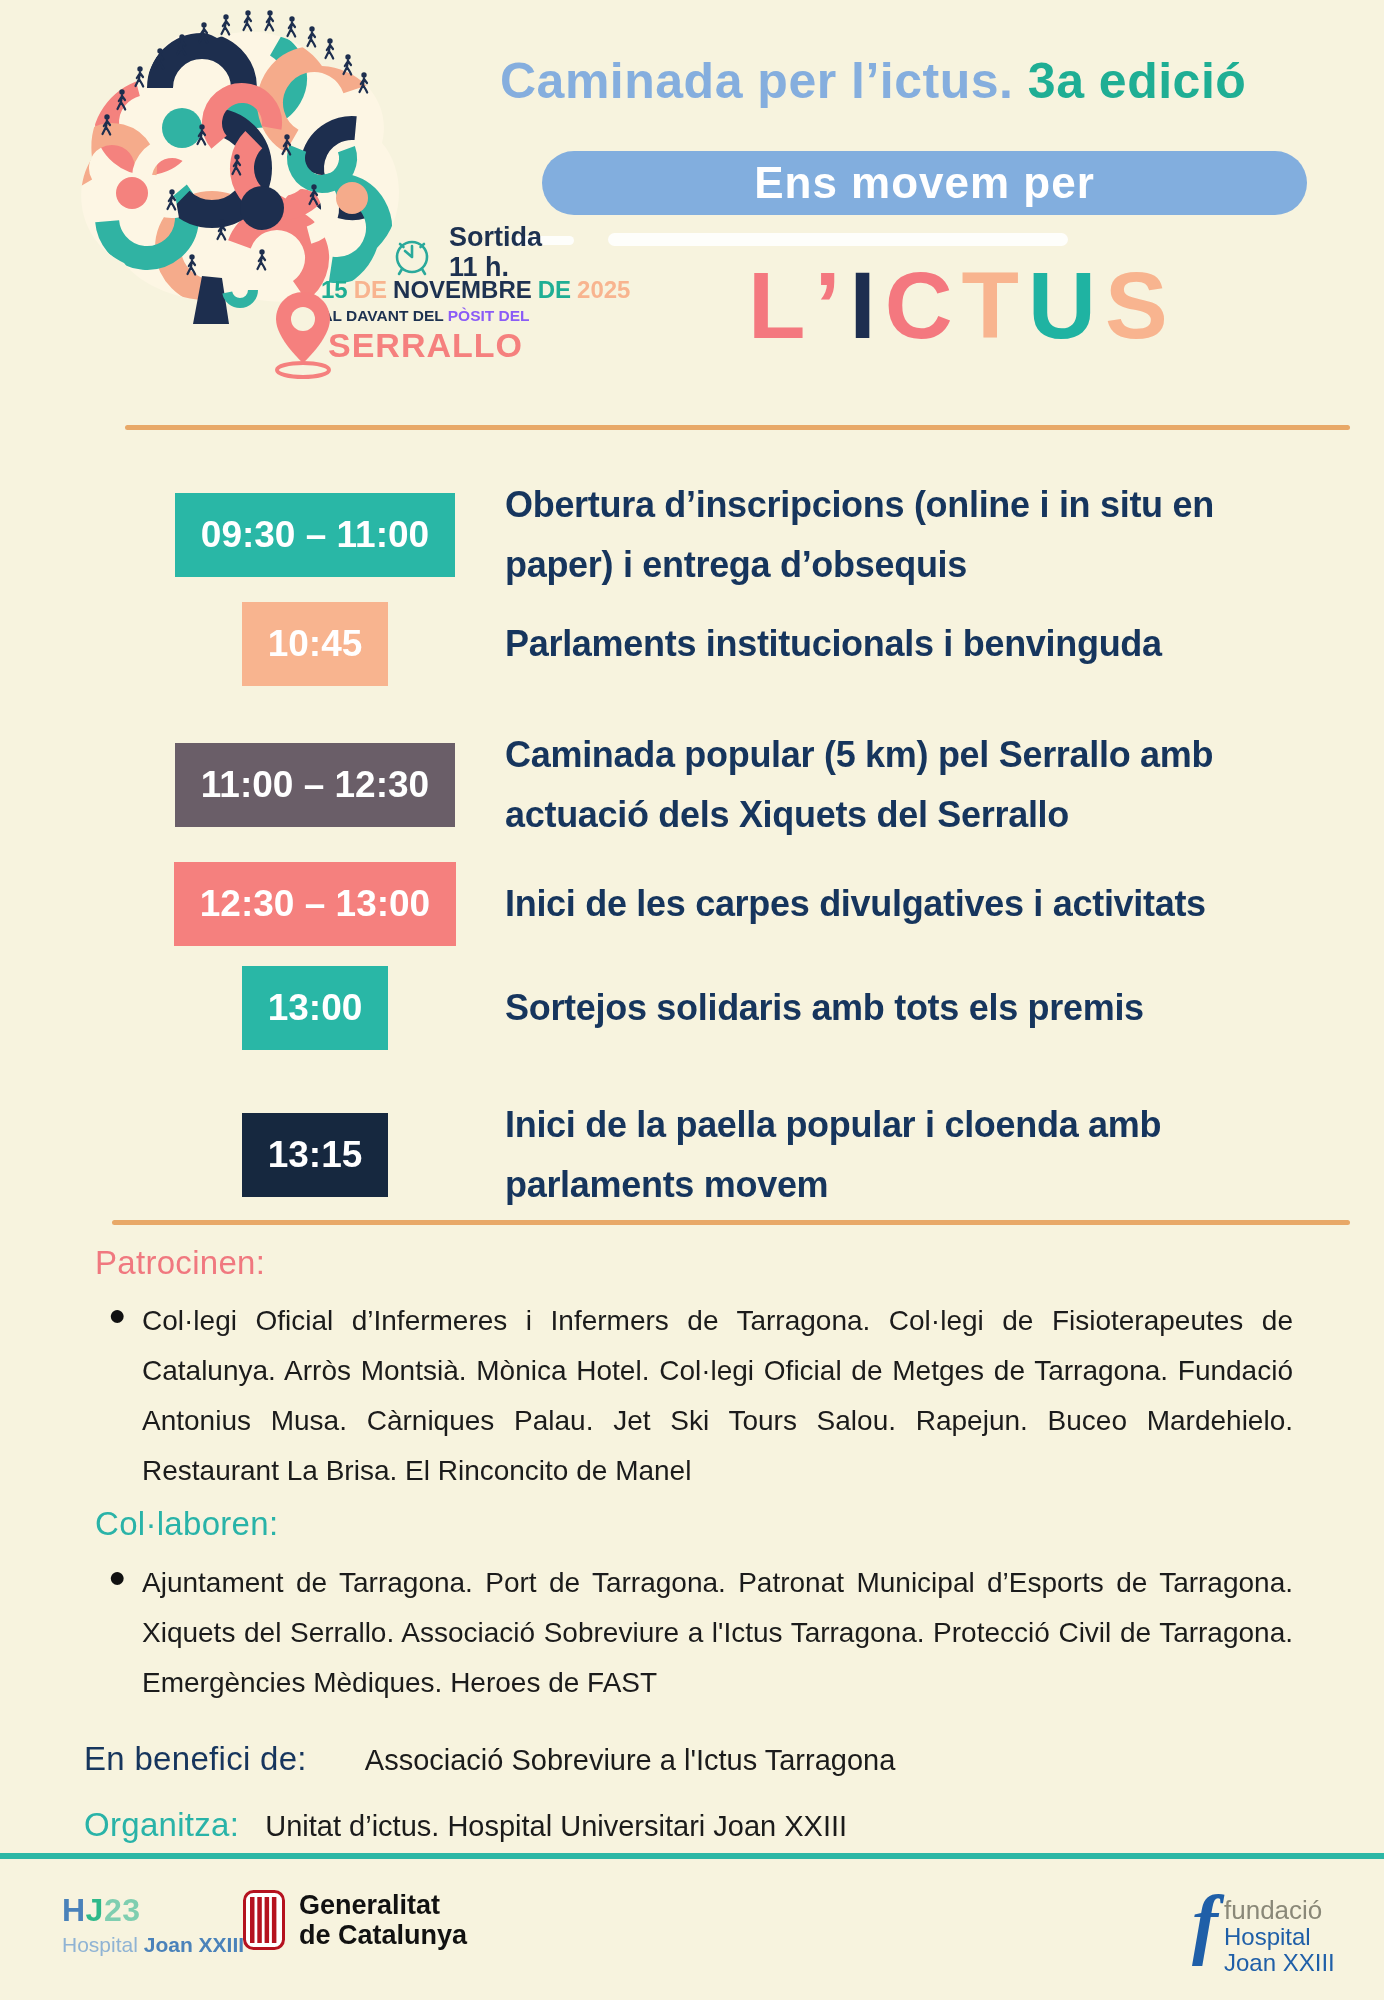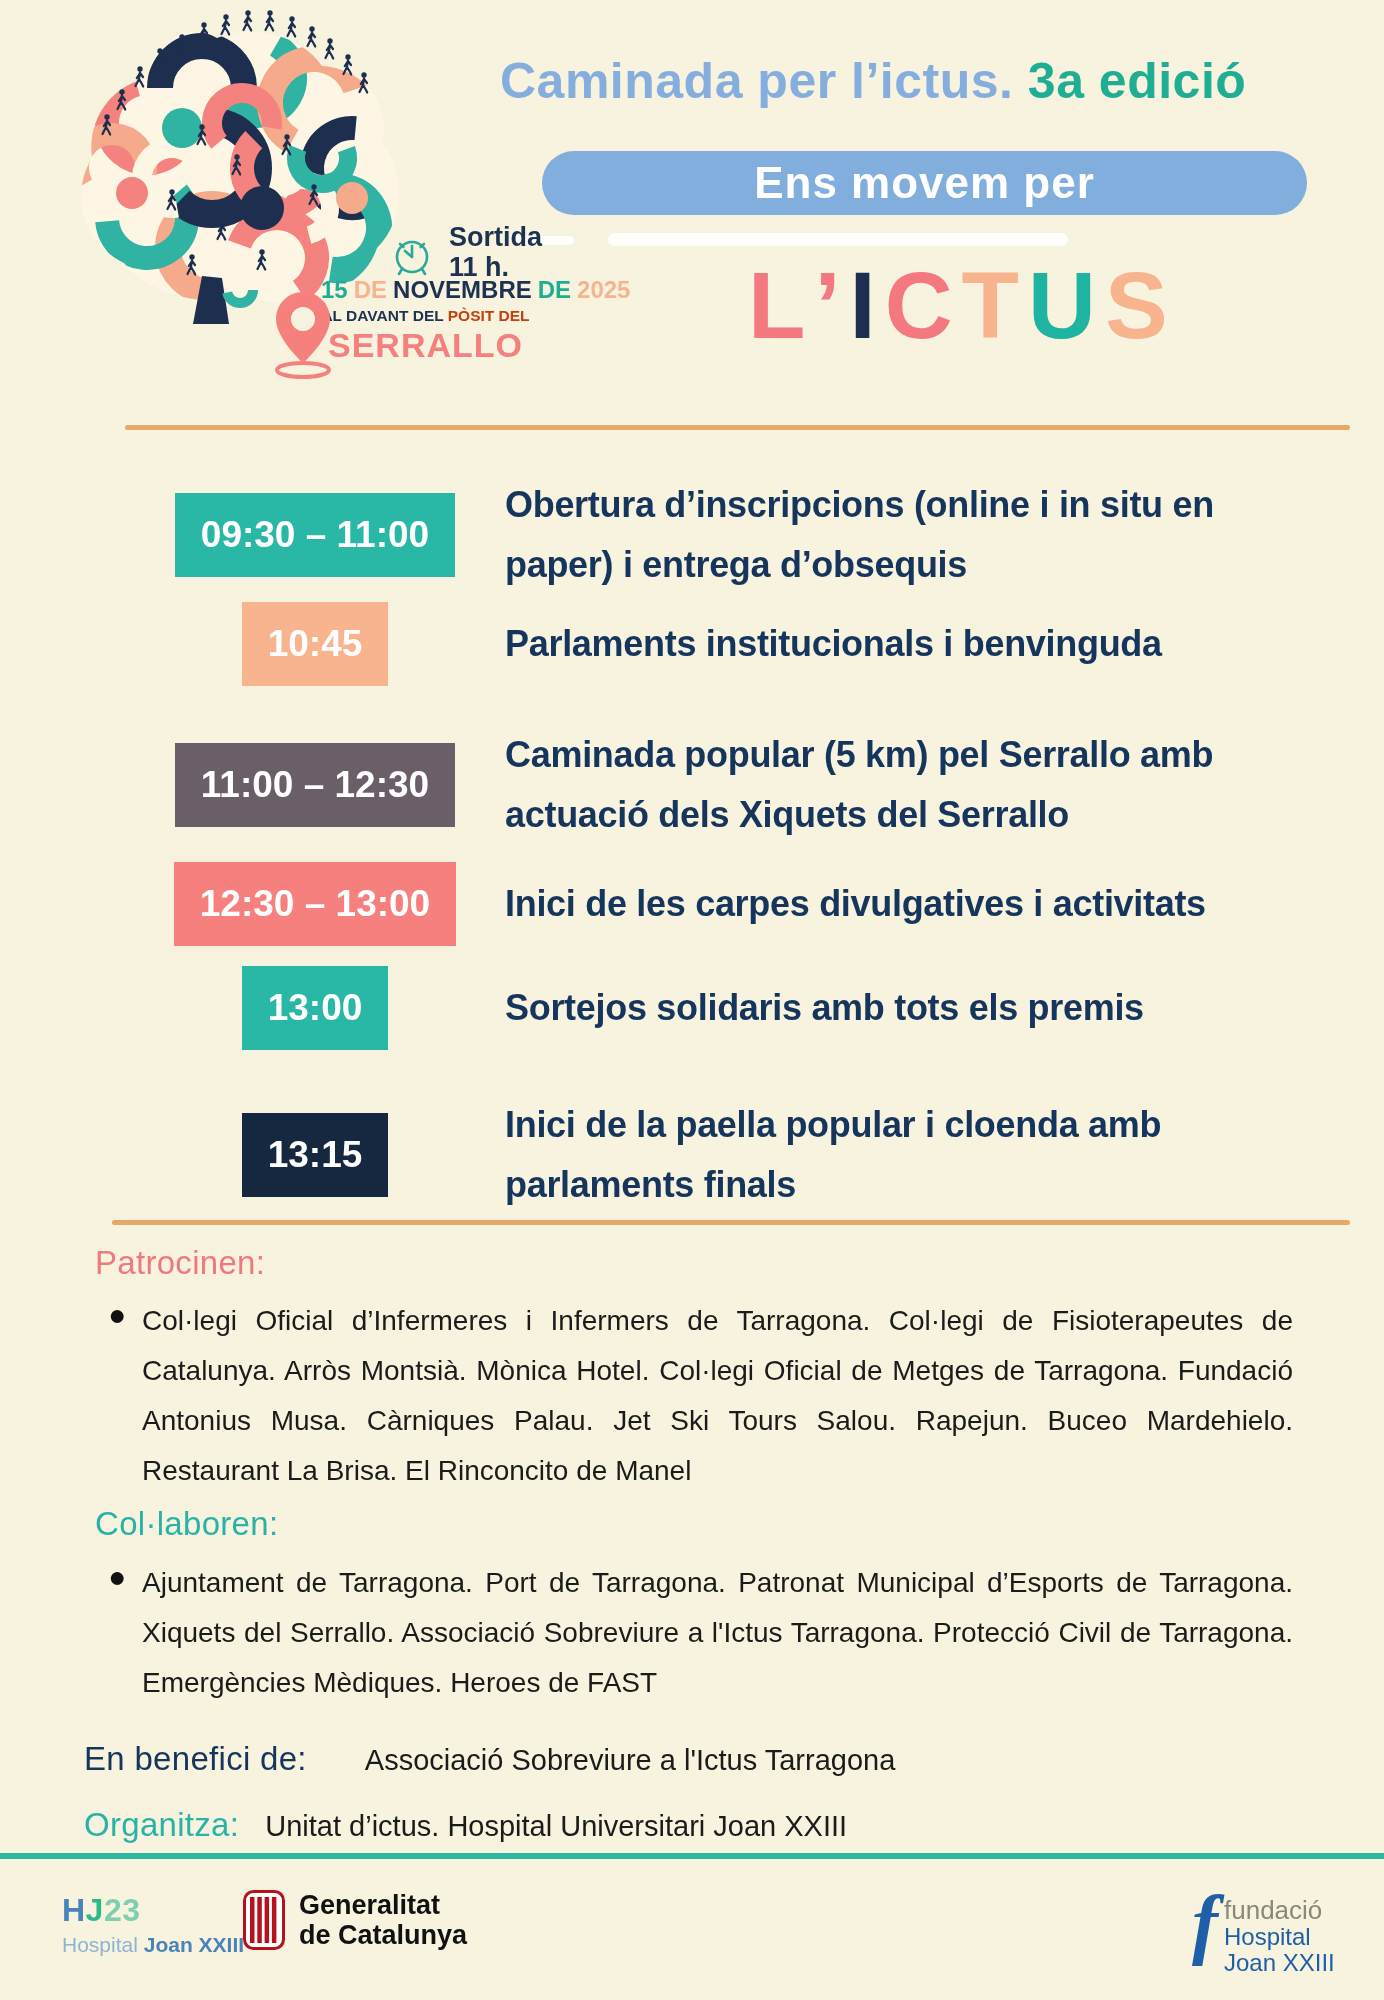--- a/index.html
+++ b/index.html
@@ -139,21 +139,21 @@
 
   <div class="abs departure-line" style="left:449px;top:222px">Sortida</div>
   <div class="abs departure-line" style="left:449px;top:252px">11 h.</div>
 
   <div class="abs date-line">
     <span style="color: rgb(31, 174, 148);">15</span><span style="color: rgb(248, 180, 143);">DE</span><span style="color: rgb(29, 49, 80);">NOVEMBRE</span><span style="color: rgb(31, 174, 148);">DE</span><span style="color: rgb(248, 180, 143);">2025</span>
   </div>
 
   <div class="abs place-line">
     <span style="color: rgb(29, 49, 80);">AL DAVANT DEL</span>
-    <span style="color: #c2410c;">PÒSIT DEL</span>
+    <span style="color: #8b5cf6;">PÒSIT DEL</span>
   </div>
   <div class="abs place-name" style="color: rgb(245, 128, 126);">SERRALLO</div>
 
   <svg class="abs" style="left:270px;top:290px" width="66" height="90" viewBox="0 0 66 90">
     <path d="M33 2 C18 2 6 14 6 29 C6 49 33 73 33 73 C33 73 60 49 60 29 C60 14 48 2 33 2 Z" fill="#f5807e"></path>
     <circle cx="33" cy="29" r="12" fill="#f7f3de"></circle>
     <ellipse cx="33" cy="80" rx="26" ry="7" fill="none" stroke="#f5807e" stroke-width="4"></ellipse>
   </svg>
 
   <div class="abs divider" style="left: 125px; top: 425px; width: 1225px; background-color: rgb(232, 168, 104);"></div>
@@ -203,21 +203,21 @@
       <span>Sortejos solidaris amb tots els premis</span>
       <span></span>
     </div>
   </div>
   <div class="abs srow" style="top:1090px;height:130px">
     <div class="tcol">
         <span class="badge" style="background-color: rgb(22, 40, 63);">13:15</span>
       </div>
     <div class="dcol">
       <span>Inici de la paella popular i cloenda amb</span>
-      <span>parlaments finals</span>
+      <span>parlaments movem</span>
     </div>
   </div>
 
   <div class="abs sec-label" style="left: 95px; top: 1244px; color: rgb(240, 120, 127);">Patrocinen:</div>
   <div class="abs bullet-row" style="top:1296px">
     <span class="bullet-dot">●</span>
     <div class="bullet-text">Col·legi Oficial d’Infermeres i Infermers de Tarragona. Col·legi de Fisioterapeutes de Catalunya. Arròs Montsià. Mònica Hotel. Col·legi Oficial de Metges de Tarragona. Fundació Antonius Musa. Càrniques Palau. Jet Ski Tours Salou. Rapejun. Buceo Mardehielo. Restaurant La Brisa. El Rinconcito de Manel</div>
   </div>
 
   <div class="abs sec-label" style="left: 95px; top: 1505px; color: rgb(41, 179, 168);">Col·laboren:</div>

